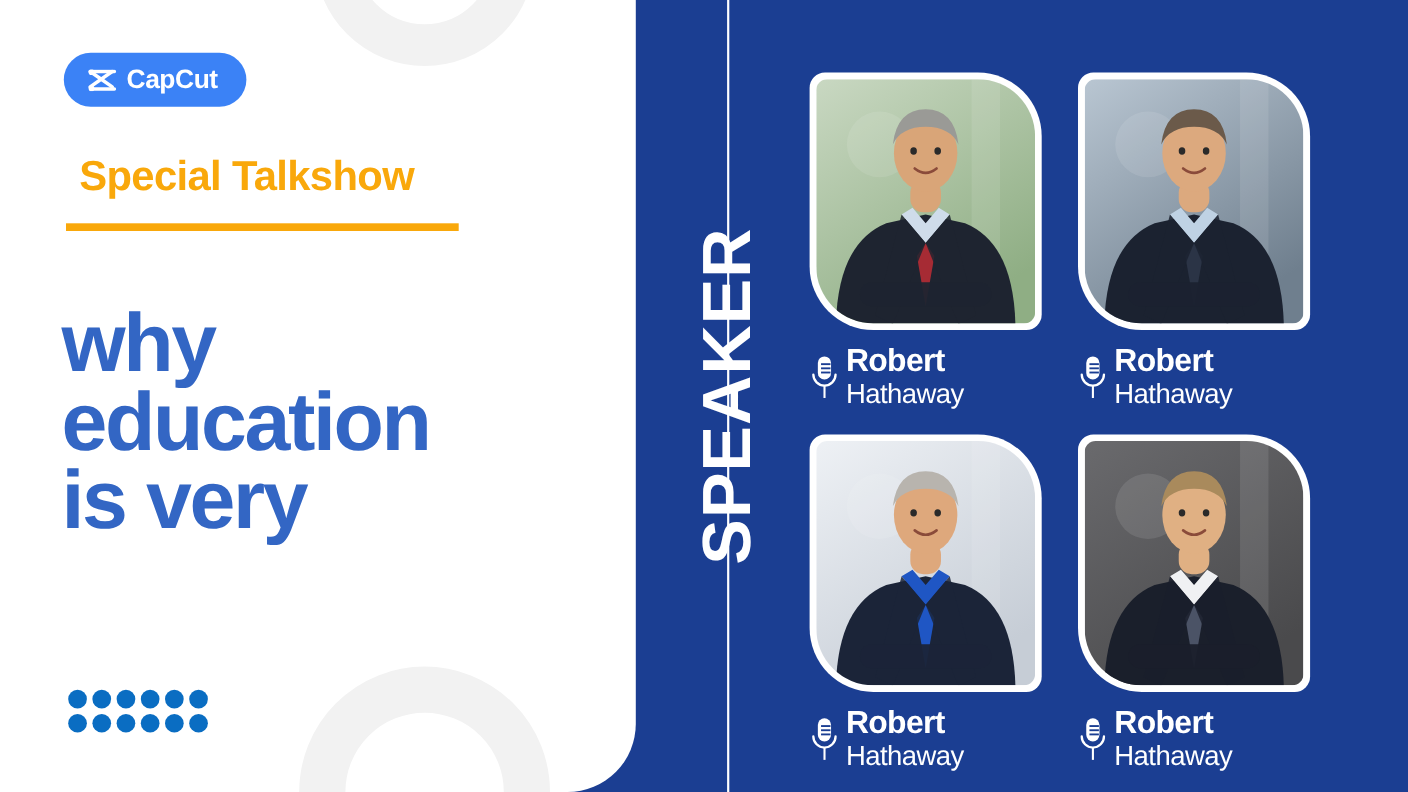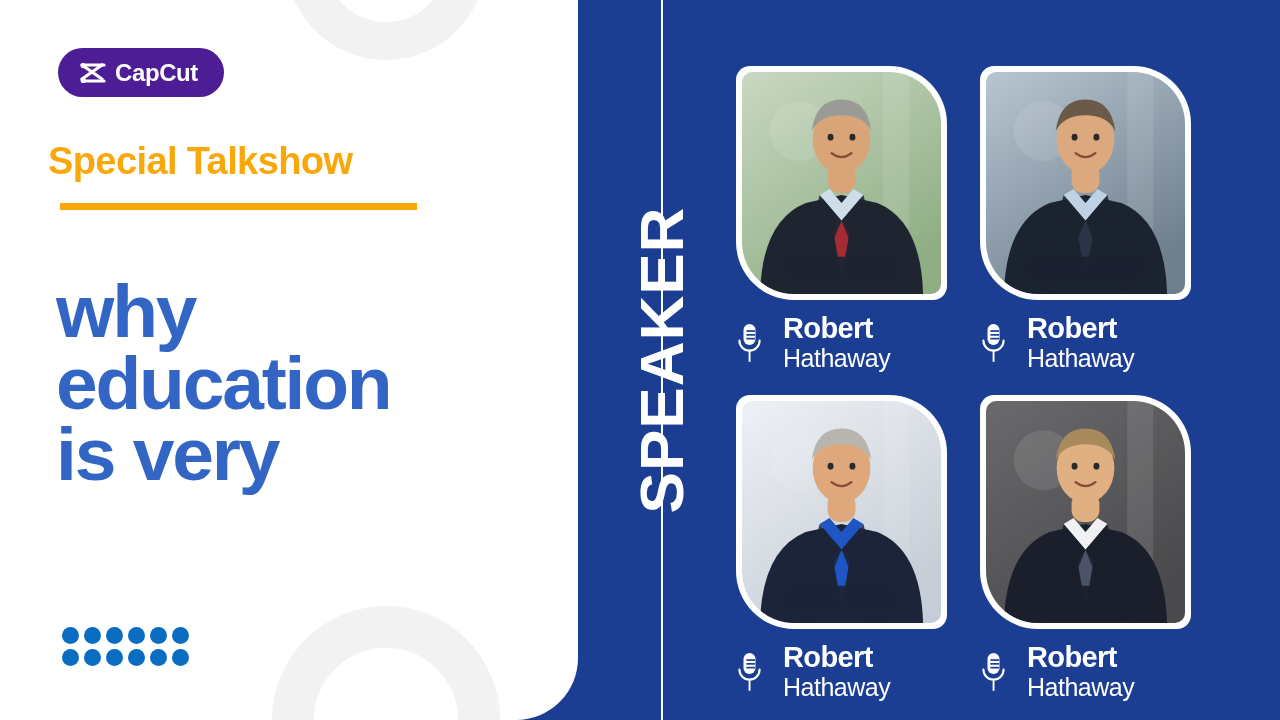--- a/index.html
+++ b/index.html
@@ -61,42 +61,42 @@
   
   .logo-pill {
     position: absolute;
     left: 58px;
     top: 48px;
     height: 49px;
     padding: 0 26px 0 22px;
     display: flex;
     align-items: center;
     gap: 9px;
-    background: #4c1d95;
+    background: #3b82f6;
     border-radius: 26px;
     z-index: 4;
   }
   .capcut-mark {
     width: 26px;
     height: 20px;
     display: block;
   }
   .logo-word {
     color: #ffffff;
     font-size: 24px;
     font-weight: bold;
     letter-spacing: -0.4px;
     line-height: 1;
     white-space: nowrap;
   }
 
   
   .kicker {
     position: absolute;
-    left: 48px;
+    left: 72px;
     top: 142px;
     color: #F9A80B;
     font-size: 38px;
     font-weight: bold;
     letter-spacing: -0.6px;
     line-height: 1;
     white-space: nowrap;
     z-index: 4;
   }
   .kicker-rule {
@@ -198,21 +198,21 @@
     border-radius: 10px 52px 10px 52px;
     overflow: hidden;
     position: relative;
   }
   .photo svg { display: block; width: 100%; height: 100%; }
 
   
   .name-row {
     display: flex;
     align-items: center;
-    gap: 20px;
+    gap: 6px;
     margin-top: 14px;
   }
   .mic-icon {
     width: 27px;
     height: 40px;
     flex: 0 0 27px;
   }
   .name-text {
     color: #ffffff;
     line-height: 1;

